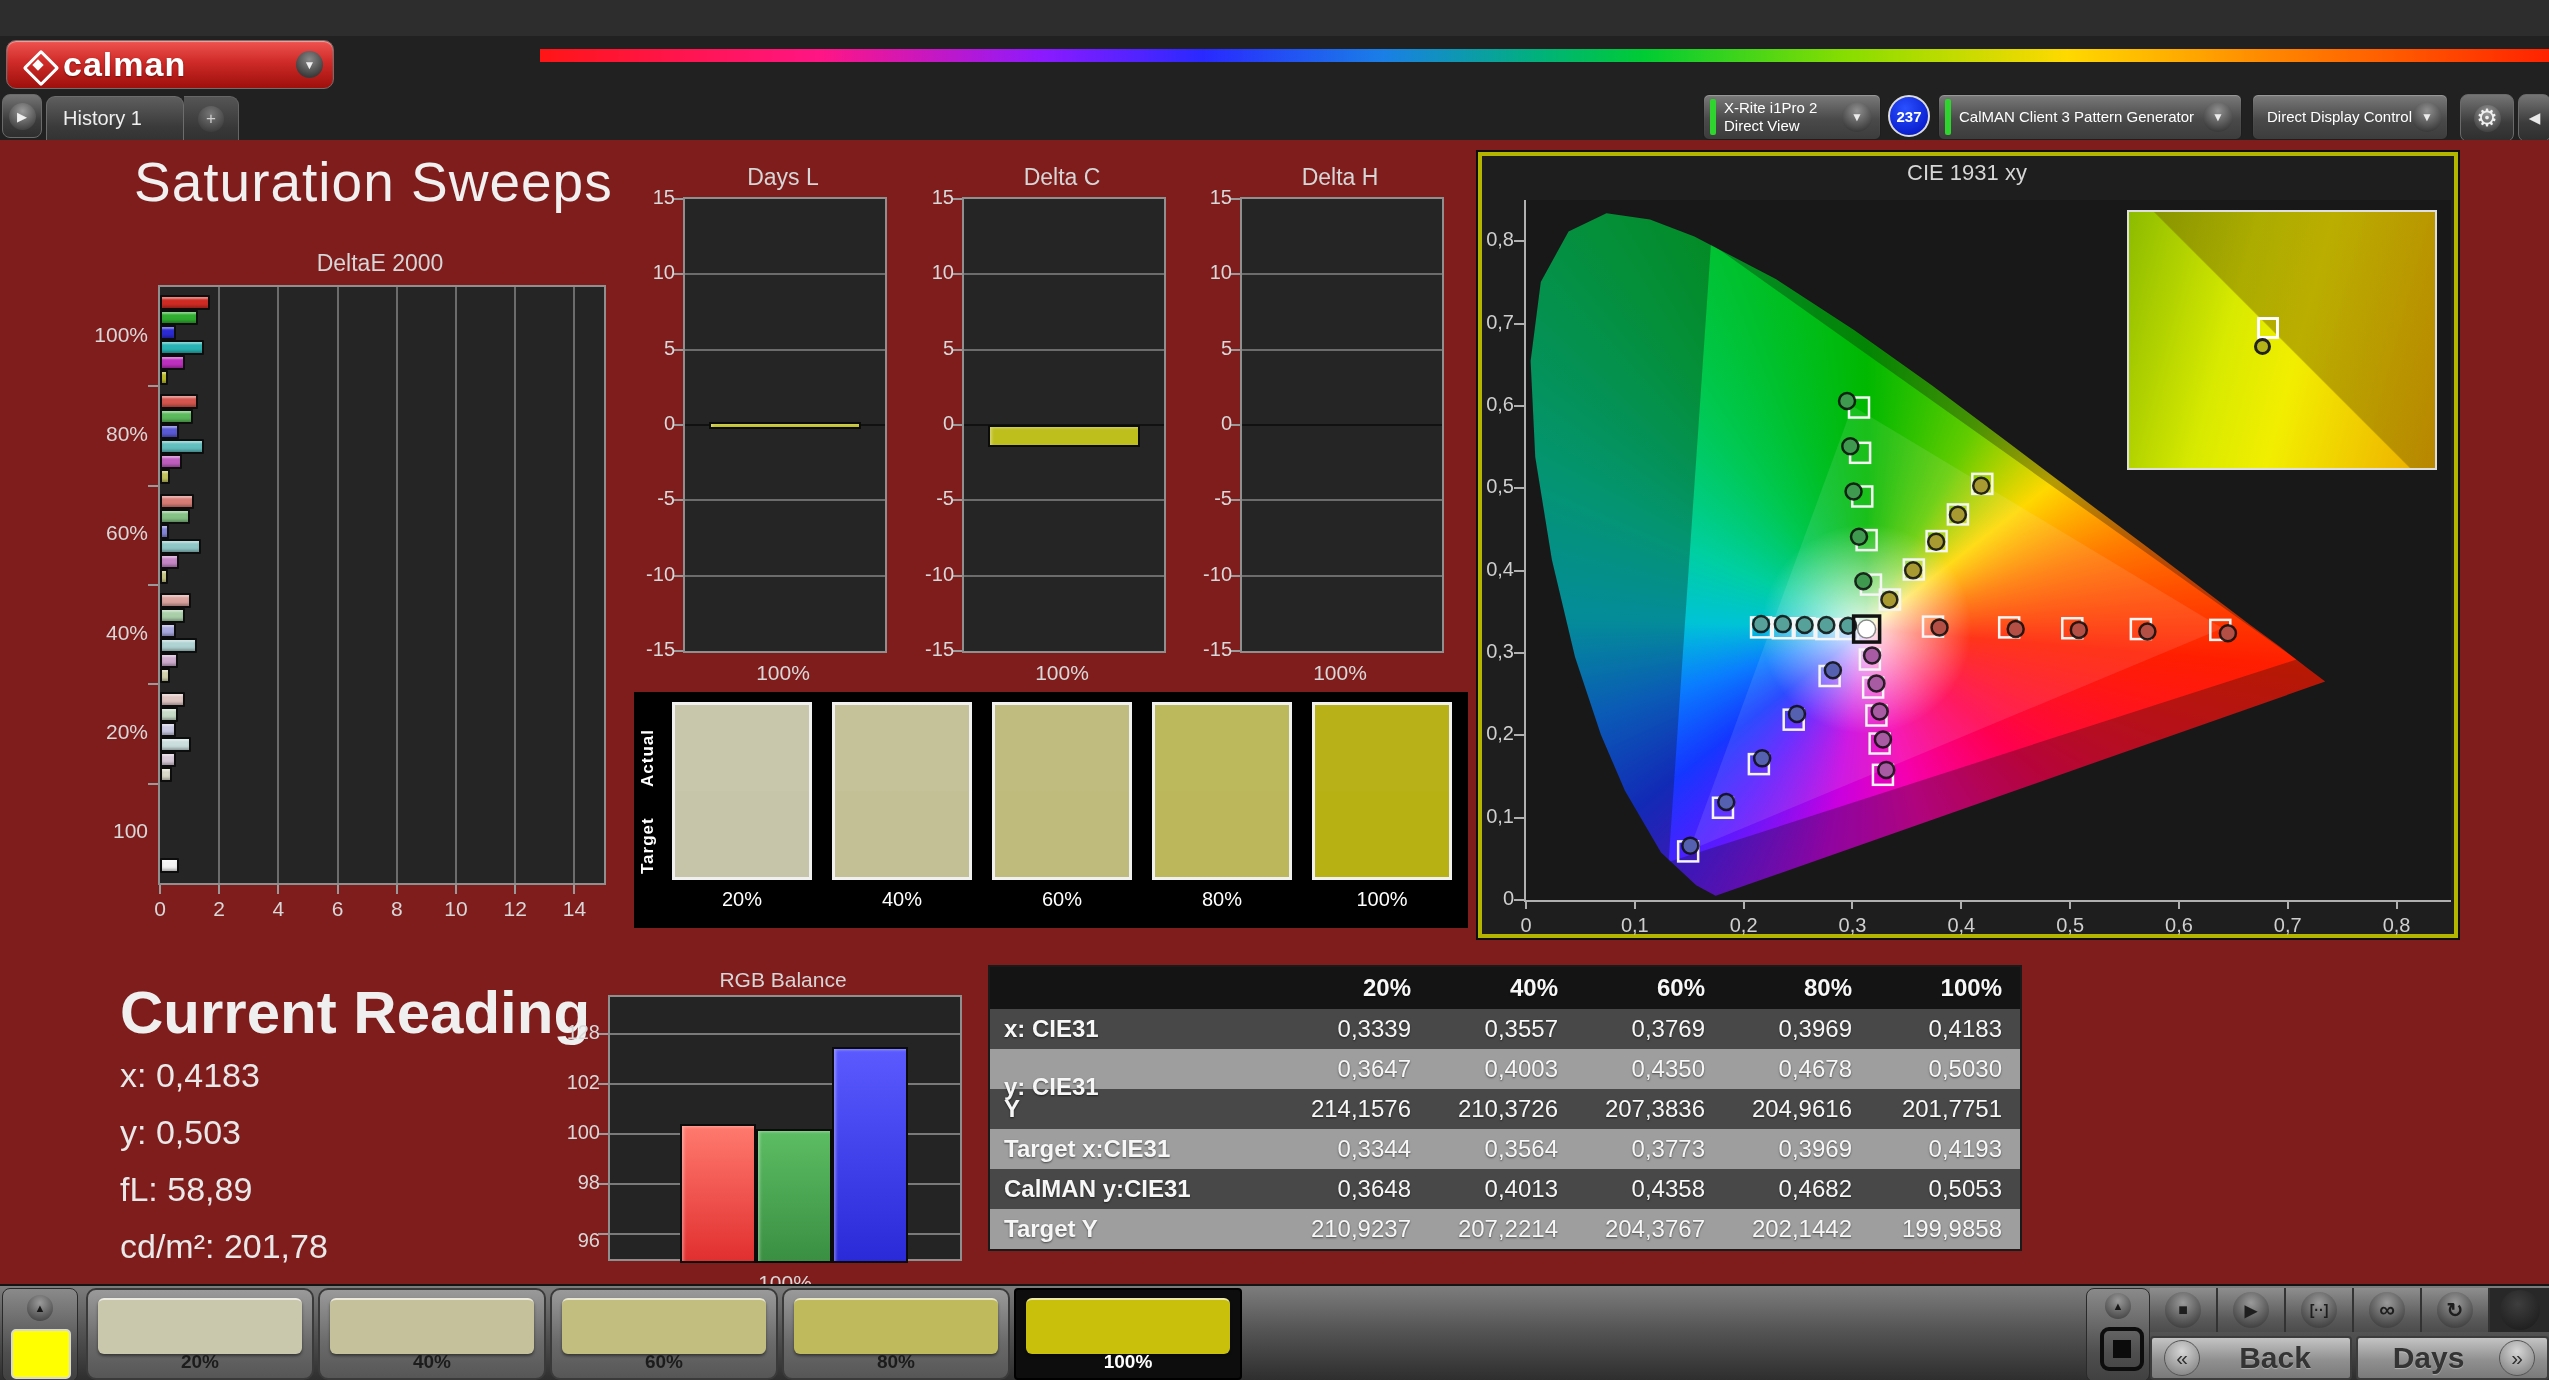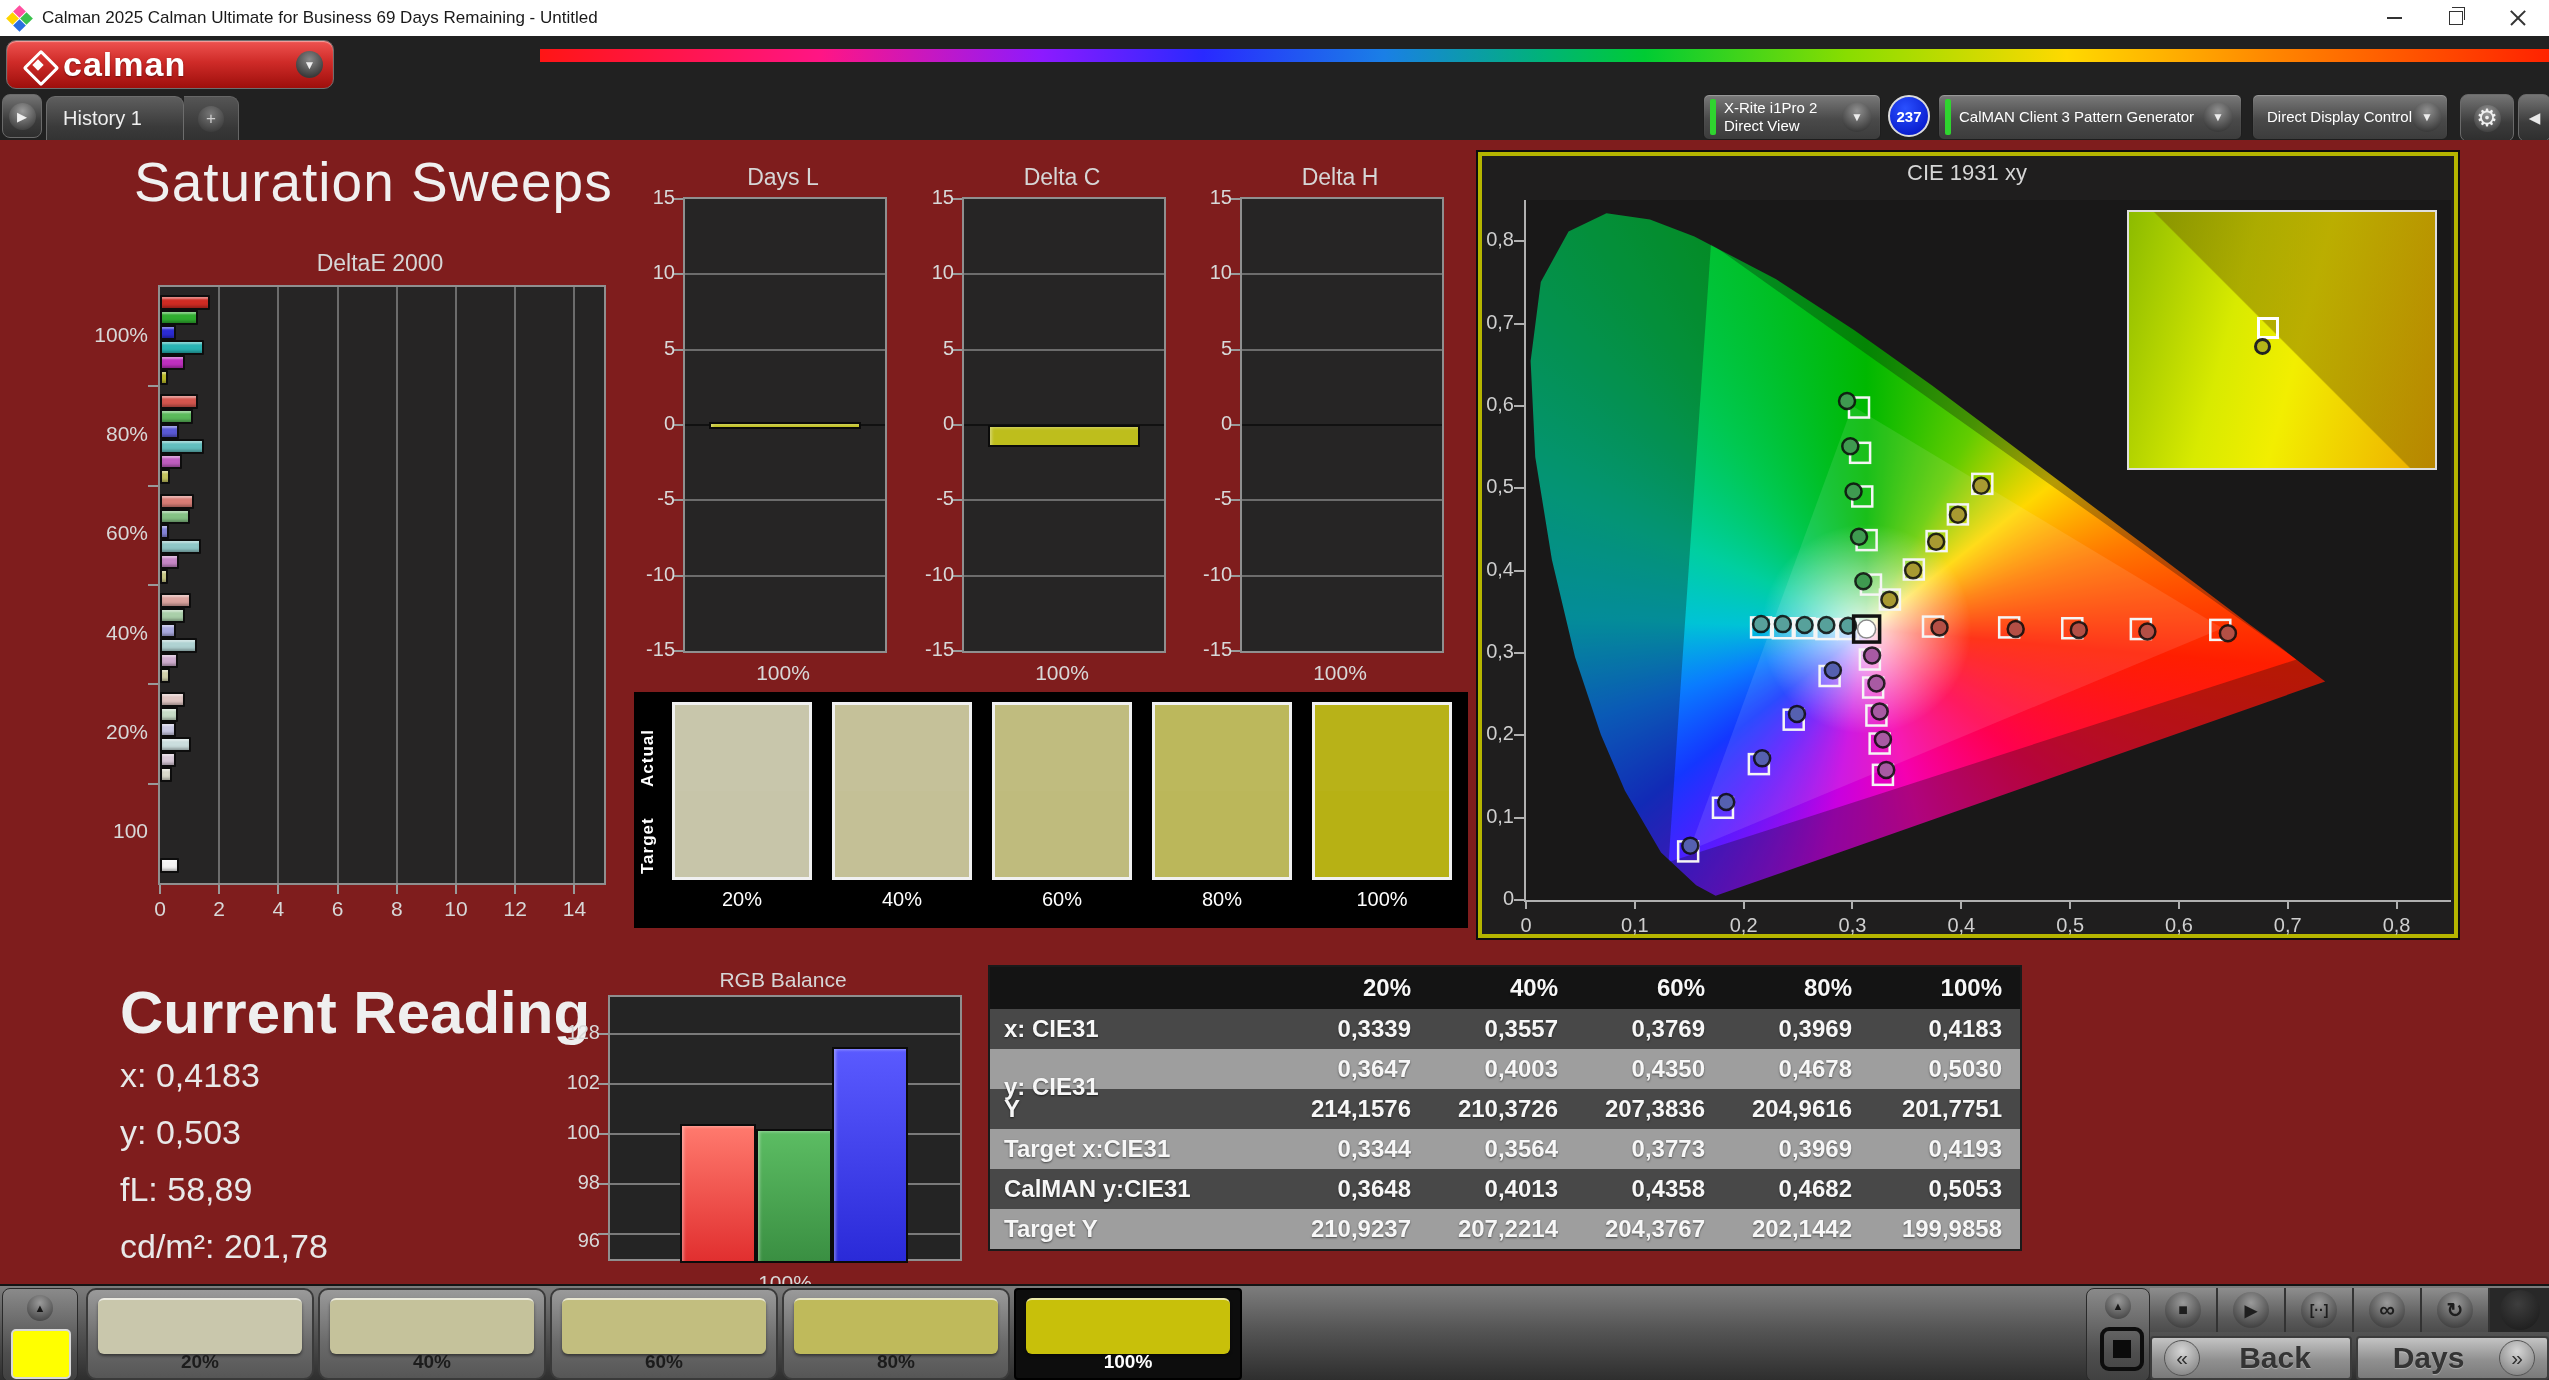--- a/index.html
+++ b/index.html
@@ -79,21 +79,21 @@
   .swatch-label{position:absolute;top:196px;width:140px;text-align:center;color:#fff;font-size:20px;}
   
   .cr-title{position:absolute;font-size:60px;font-weight:700;color:#efefef;}
   .cr-entry{position:absolute;font-size:34px;font-weight:300;color:#e8e8e8;}
   
   .dtable{position:absolute;left:988px;top:825px;width:1030px;border:2px solid #1a1a1a;}
   .trow{display:flex;width:100%;}
   .tcell{box-sizing:border-box;font-size:24px;color:#f7f7f7;display:flex;align-items:center;
     text-shadow:0 1px 2px rgba(0,0,0,.55);}
   .tcell.lab{font-weight:bold;padding-left:14px;}
-  .tcell.val{justify-content:flex-end;padding-right:18px;font-weight:bold;}
+  .tcell.val{justify-content:flex-end;padding-right:18px;}
   
   .cie-panel{position:absolute;left:1478px;top:12px;width:980px;height:786px;box-sizing:border-box;
     background:#1f1e1e;border:4px solid #b5b500;box-shadow:0 0 0 2px #0e0e0e;}
   .cie-plot{position:absolute;left:42px;top:44px;width:925px;height:700px;
     border-left:2px solid #b0b0b0;border-bottom:2px solid #b0b0b0;}
   .horseshoe{position:absolute;left:0;top:0;width:925px;height:700px;
     background:
       radial-gradient(circle 150px at 36.8% 61.3%, rgba(255,255,255,.92) 0%, rgba(255,255,255,0) 70%),
       conic-gradient(from 0deg at 36.8% 61.3%,
         #00b800 0deg,#62cc00 28deg,#ffd800 52deg,#ff7a00 72deg,#ff1e00 95deg,
@@ -131,40 +131,20 @@
     border:2px solid #3c3c3c;border-radius:4px;box-sizing:border-box;display:flex;align-items:center;cursor:pointer;}
   .nav-label{flex:1;text-align:center;font-size:30px;font-weight:bold;color:#343434;text-shadow:0 1px 1px rgba(255,255,255,.35);}
   .nav-chev{width:34px;height:34px;border-radius:50%;background:radial-gradient(circle at 50% 30%,#d6d6d6,#8a8a8a 80%);
     border:1px solid #555;display:flex;align-items:center;justify-content:center;font-size:21px;color:#2f2f2f;flex:0 0 auto;}
 </style>
 </head>
 <body>
 
 <div id="stage">
 
-  <div class="titlebar">
-    <div class="app-icon">
-      <i style="left:7px;top:1px;background:#ff4fa0;"></i>
-      <i style="left:14px;top:8px;background:#39c24d;"></i>
-      <i style="left:0;top:8px;background:#ffd400;"></i>
-      <i style="left:7px;top:15px;background:#2a6fe0;"></i>
-    </div>
-    <span class="title-text">Calman 2025 Calman Ultimate for Business 69 Days Remaining  - Untitled</span>
-    <div class="winbtns">
-      <div class="winbtn">
-          <span class="glyph-min"></span>
-        </div>
-      <div class="winbtn">
-          <span class="glyph-restore"></span>
-        </div>
-      <div class="winbtn">
-          <span class="glyph-close"></span>
-        </div>
-    </div>
-  </div>
 
   <div class="header">
     <div class="logo-btn">
       <span class="logo-diamond">
           <i></i>
           <b></b>
         </span>
       <span class="logo-text">calman</span>
       <span class="logo-dd">▼</span>
     </div>

